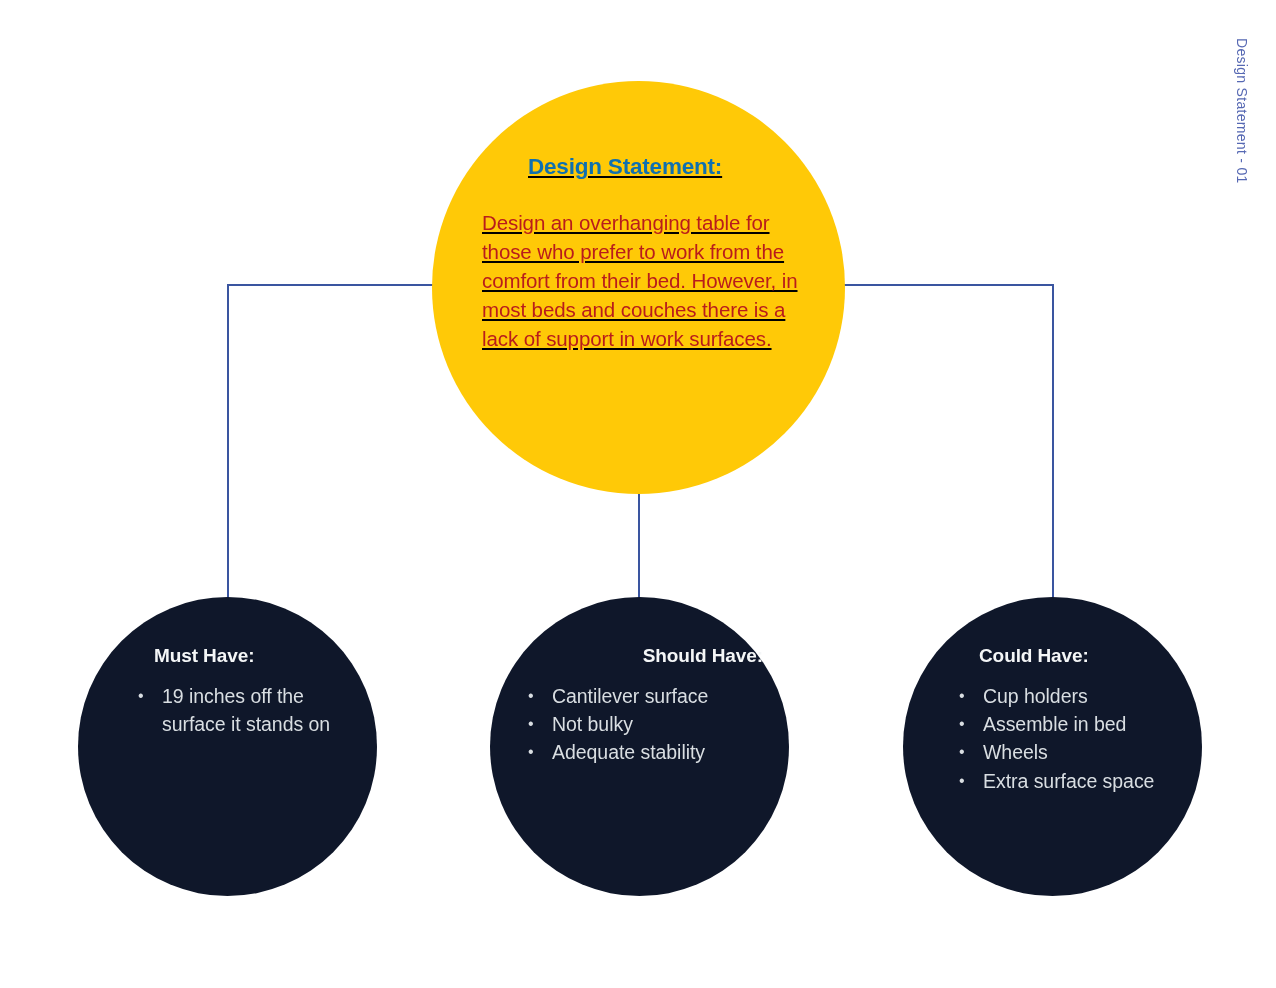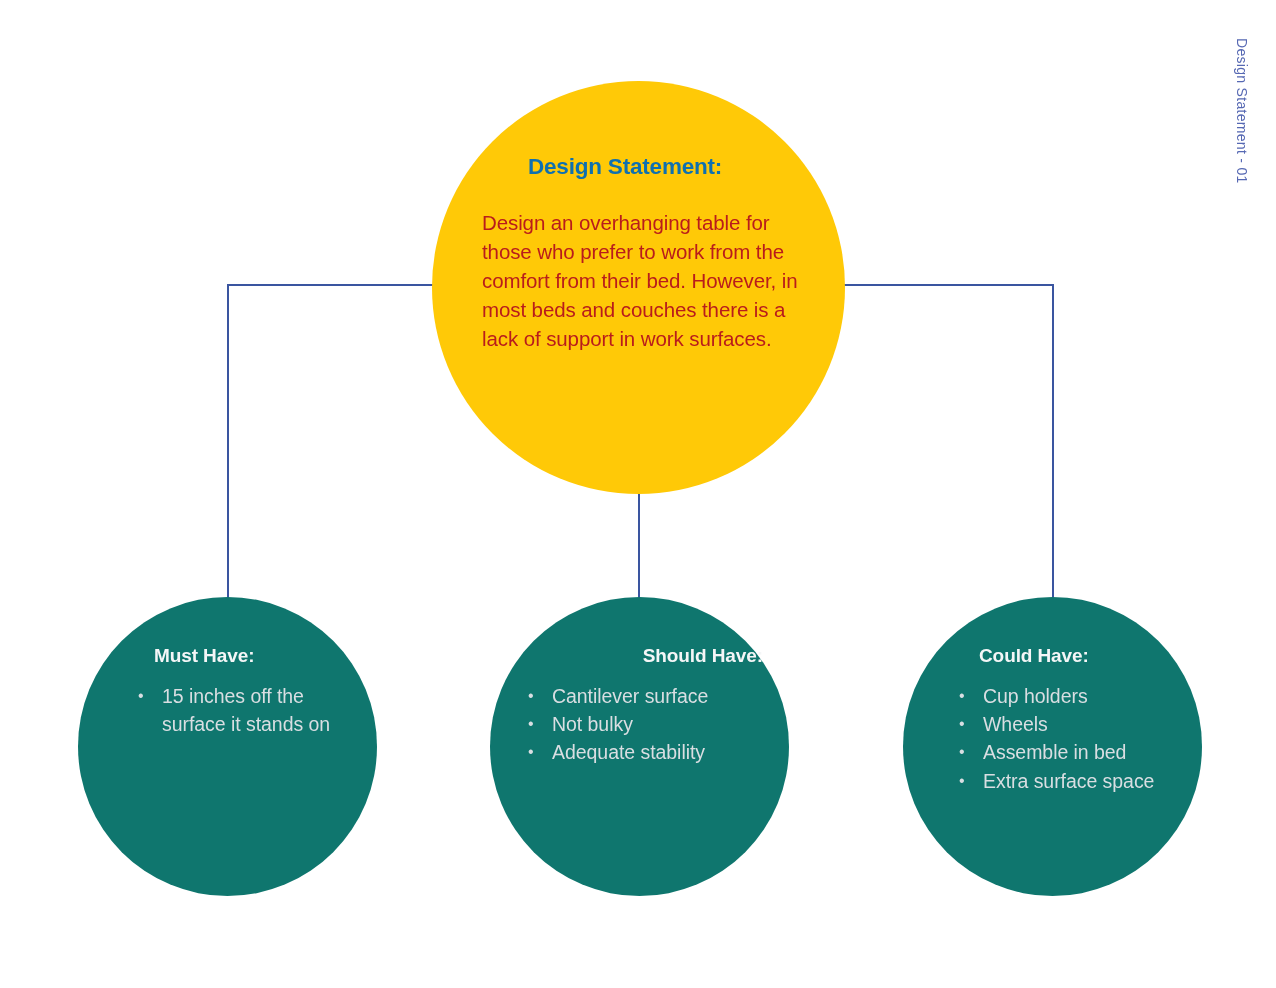--- a/index.html
+++ b/index.html
@@ -40,20 +40,21 @@
     height: 413px;
     background: #FFC907;
     z-index: 3;
   }
   .main-inner {
     position: absolute;
     left: 50px;
     top: 72px;
     width: 318px;
     text-align: left;
+    text-decoration: underline;
   }
   .main-title {
     color: #0F70B0;
     font-size: 22.5px;
     font-weight: bold;
     line-height: 1.2;
     letter-spacing: -0.2px;
     margin: 0 0 28px 46px;
   }
   .main-body {
@@ -62,21 +63,21 @@
     font-weight: normal;
     line-height: 1.42;
     letter-spacing: -0.1px;
     margin: 0;
   }
 
   .sub-circle {
     width: 299px;
     height: 299px;
     top: 597px;
-    background: #0f766e;
+    background: #0f172a;
     z-index: 2;
   }
   .sub-c1 { left: 78px; }
   .sub-c2 { left: 490px; }
   .sub-c3 { left: 903px; }
 
   .sub-inner {
     position: absolute;
     top: 48px;
     left: 0;
@@ -154,43 +155,43 @@
     <div class="main-inner">
       <div class="main-title">Design Statement:</div>
       <div class="main-body">Design an overhanging table for those who prefer to work from the comfort from their bed. However, in most beds and couches there is a lack of support in work surfaces.</div>
     </div>
   </div>
 
   <div class="circle sub-circle sub-c1">
     <div class="sub-inner">
       <div class="sub-title">Must Have:</div>
       <ul class="bullets">
-        <li>15 inches off the surface it stands on</li>
+        <li>19 inches off the surface it stands on</li>
       </ul>
     </div>
   </div>
 
   <div class="circle sub-circle sub-c2">
     <div class="sub-inner">
       <div class="sub-title">Should Have:</div>
       <ul class="bullets">
         <li>Cantilever surface</li>
         <li>Not bulky</li>
         <li>Adequate stability</li>
       </ul>
     </div>
   </div>
 
   <div class="circle sub-circle sub-c3">
     <div class="sub-inner">
       <div class="sub-title">Could Have:</div>
       <ul class="bullets">
         <li>Cup holders</li>
+        <li>Assemble in bed</li>
         <li>Wheels</li>
-        <li>Assemble in bed</li>
         <li>Extra surface space</li>
       </ul>
     </div>
   </div>
 
   <div class="side-label">Design Statement - 01</div>
 
 </div>
 
 </body></html>

